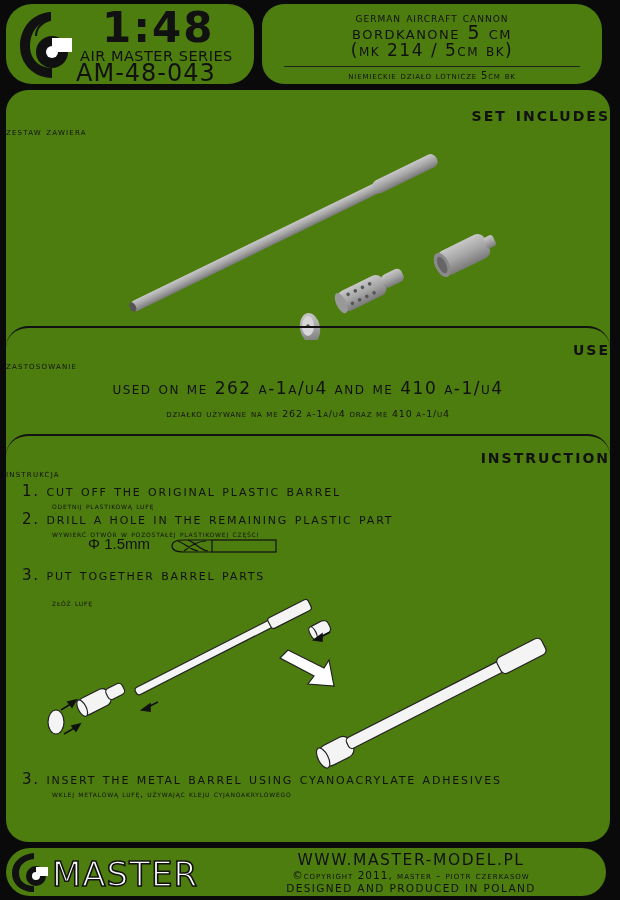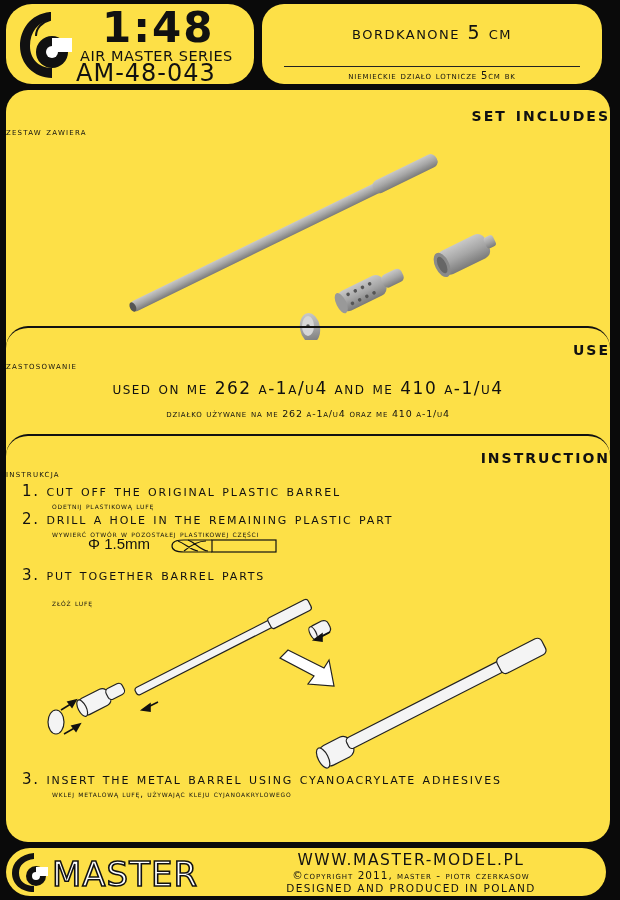--- a/index.html
+++ b/index.html
@@ -1,21 +1,21 @@
 <!DOCTYPE html>
 <html><head>
   <meta charset="utf-8">
   <style>
     html, body { margin: 0; padding: 0; }
     body {
       width: 620px; height: 900px; background: #0a0a0a; position: relative; overflow: hidden;
       font-family: "DejaVu Sans", sans-serif; color: #111;
     }
     .sc { font-variant: small-caps; text-transform: lowercase; }
-    .panel { position: absolute; background: #fde047; }
+    .panel { position: absolute; background: #4d7c0f; }
     
     #hdr-left {
       left: 6px; top: 4px; width: 248px; height: 80px;
       border-radius: 26px 26px 26px 26px;
     }
     #hdr-right {
       left: 262px; top: 4px; width: 340px; height: 80px;
       border-radius: 22px 26px 26px 22px;
     }
     .logo-svg { position: absolute; left: 10px; top: 4px; }
@@ -67,21 +67,23 @@
     <circle cx="36" cy="44" r="16" fill="#111"></circle>
     <circle cx="36" cy="44" r="6" fill="#fff"></circle>
     <rect x="36" y="30" width="20" height="14" fill="#fff"></rect>
   </svg>
   <div class="scale">1:48</div>
   <div class="series">AIR MASTER SERIES</div>
   <div class="code">AM-48-043</div>
 </div>
 
 <div class="panel" id="hdr-right">
+  <div class="hr-title t1 sc">German aircraft cannon</div>
   <div class="hr-title t2 sc">Bordkanone 5 cm</div>
+  <div class="hr-title t3 sc">(Mk 214 / 5cm BK)</div>
   <div class="hr-line"></div>
   <div class="hr-title t4 sc">niemieckie działo lotnicze 5cm BK</div>
 </div>
 
 <div class="panel" id="main">
 
   <div class="sec-title sc" style="top:12px">Set includes</div>
   <div class="sec-sub sc" style="top:36px">Zestaw zawiera</div>
 
   <svg style="position:absolute;left:0;top:50px" width="604" height="200" viewBox="0 0 604 200">

